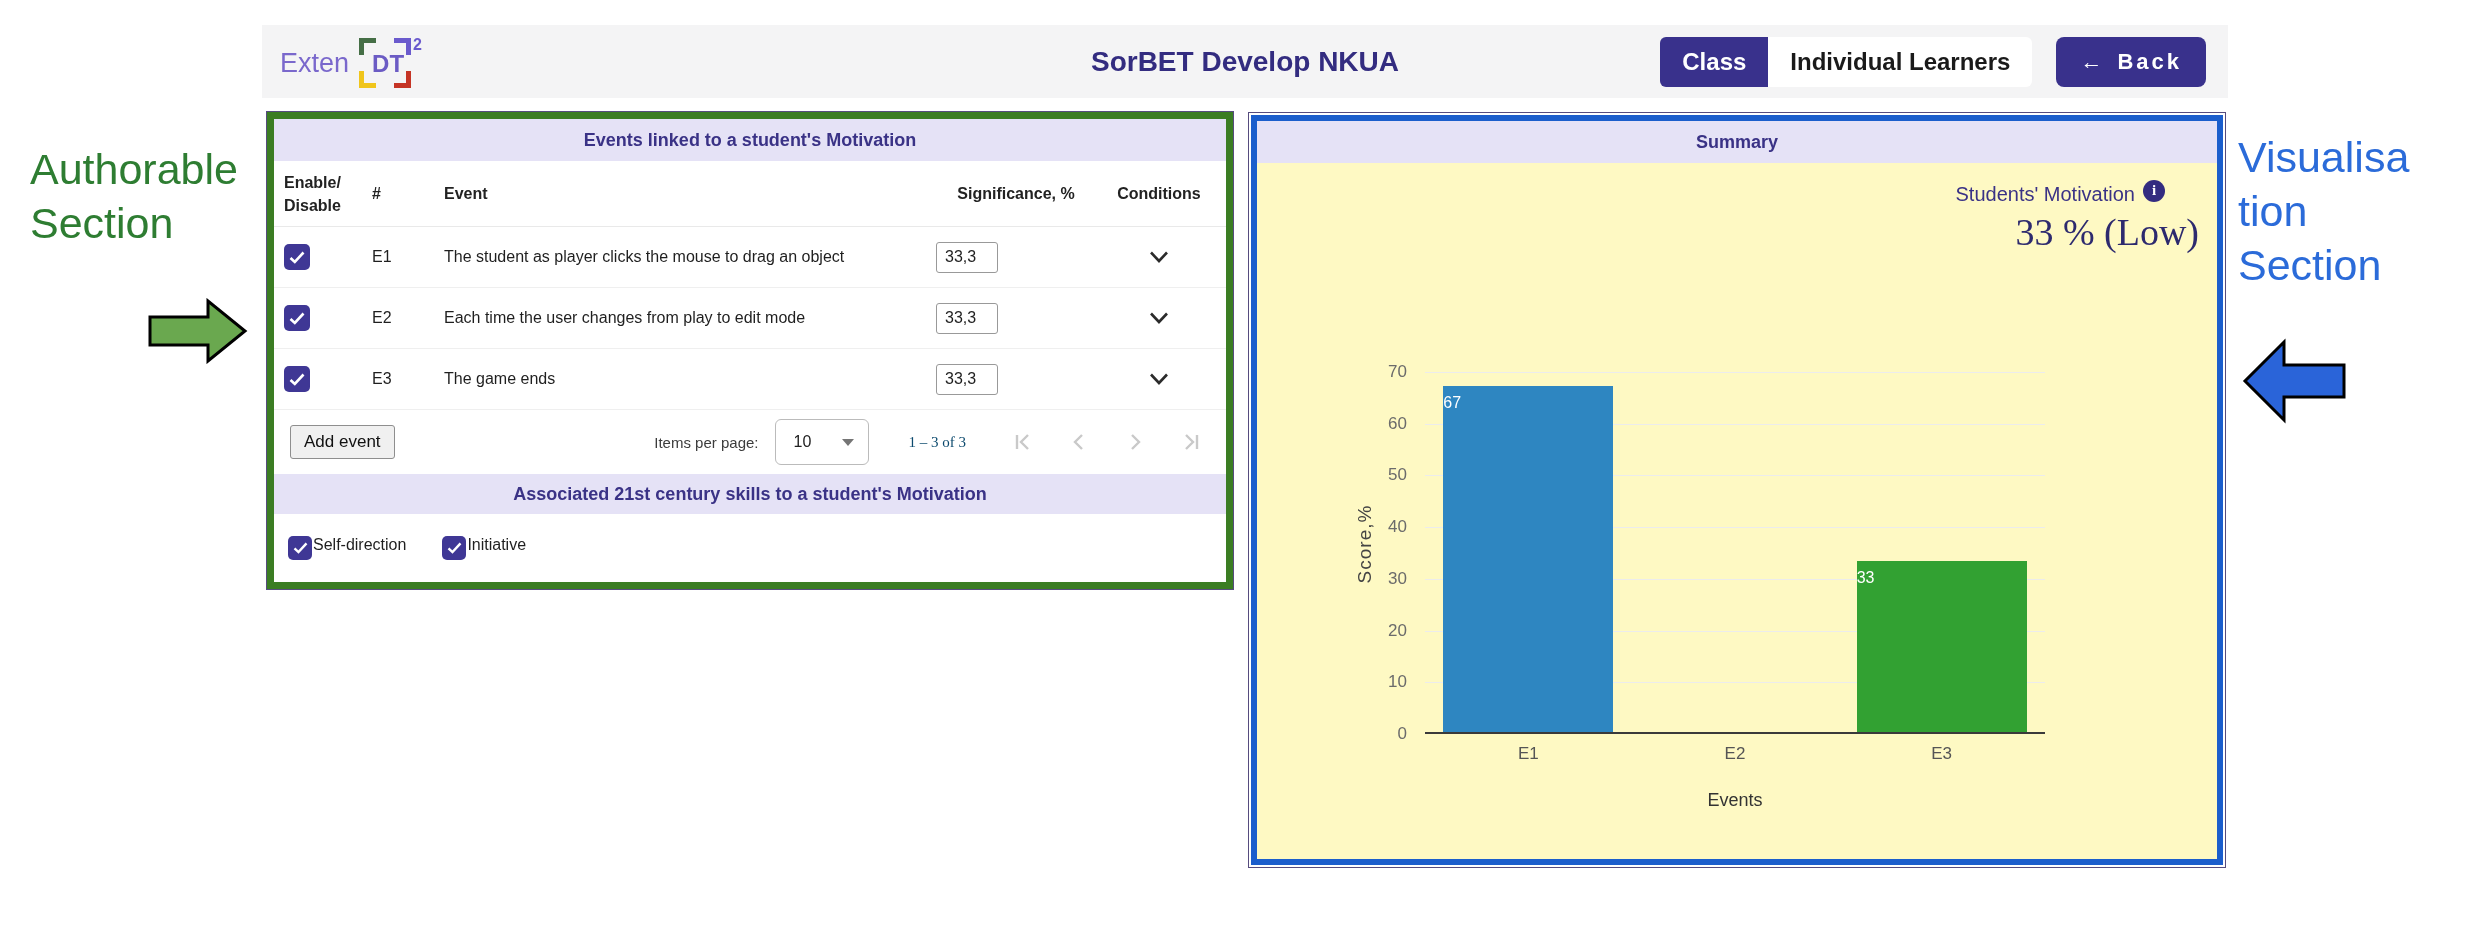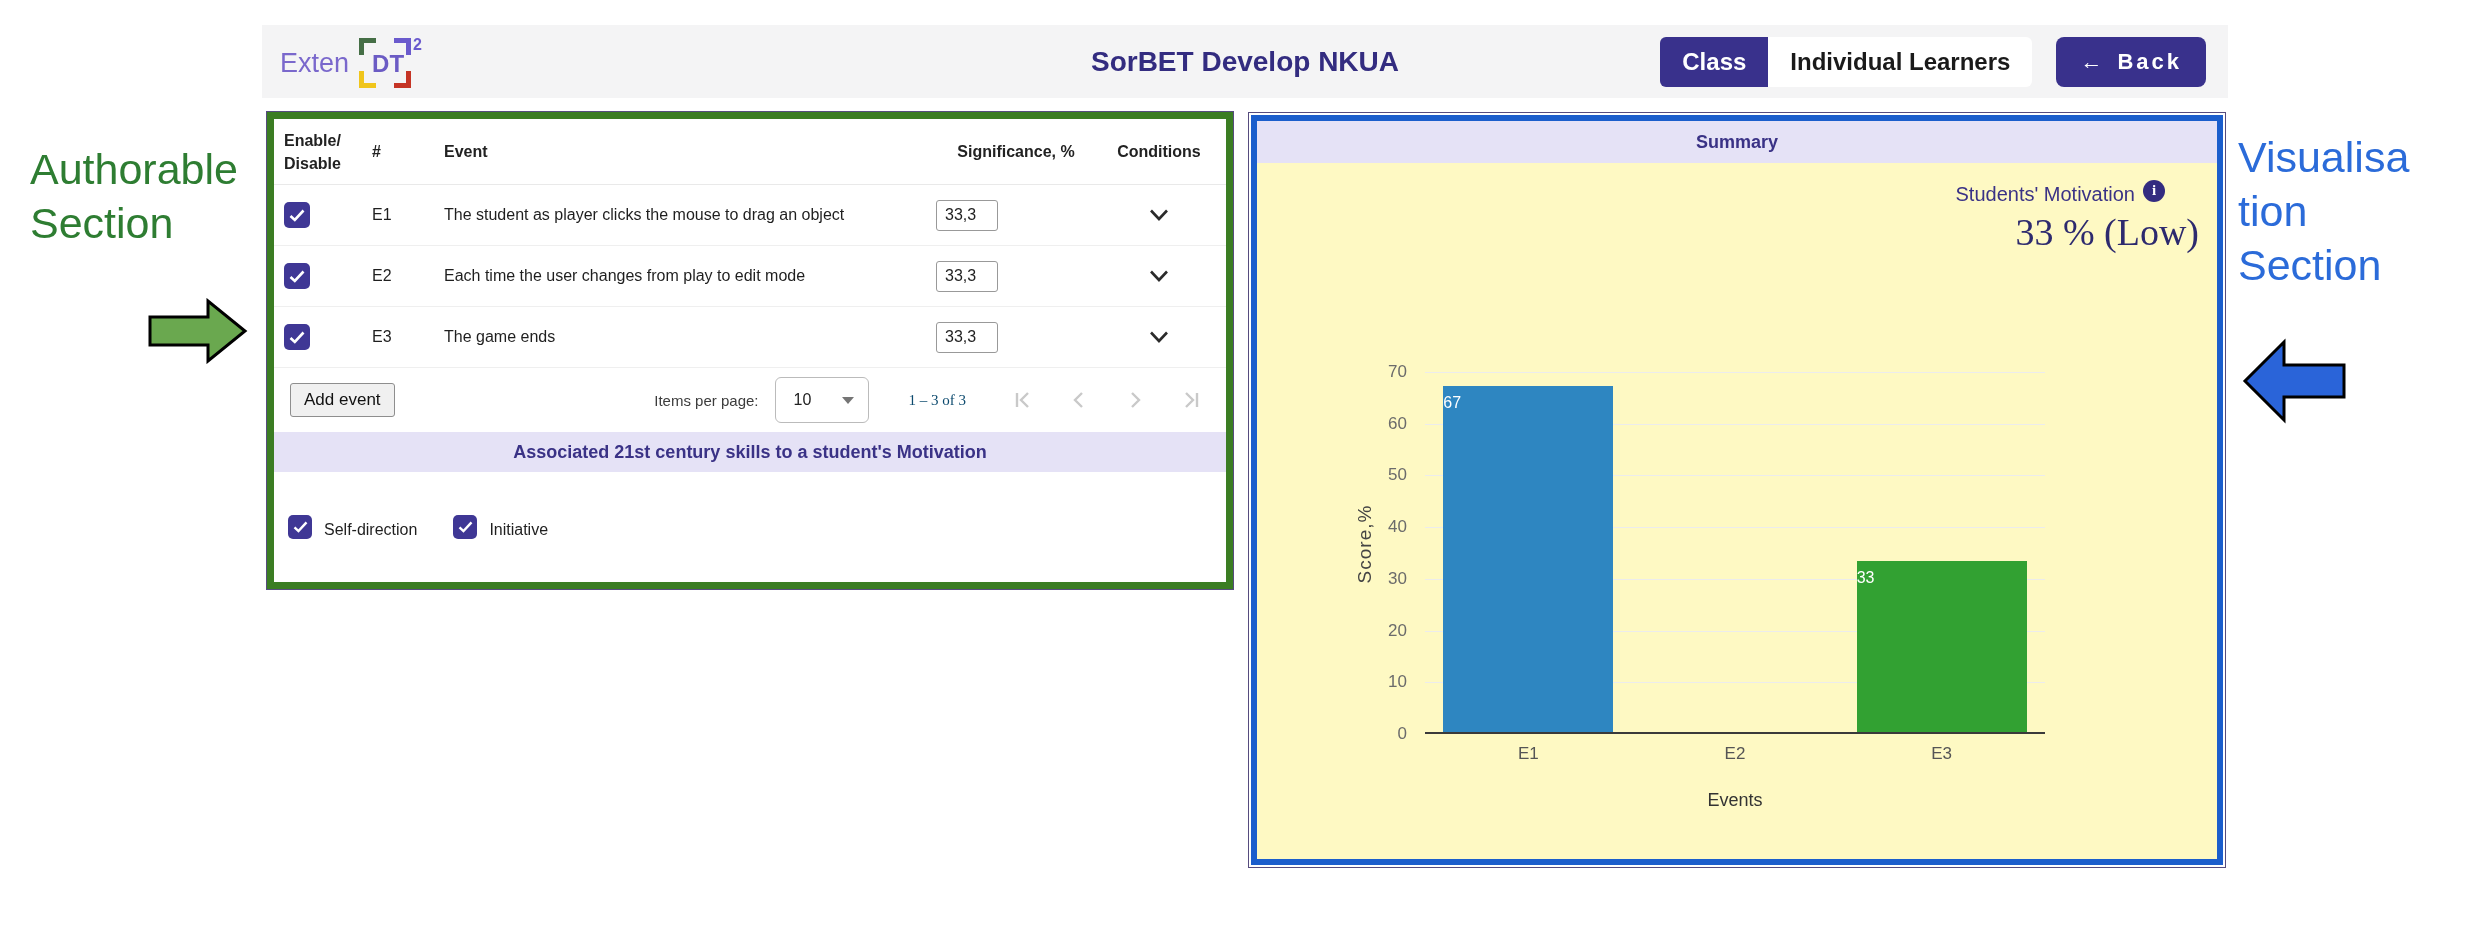--- a/index.html
+++ b/index.html
@@ -70,21 +70,21 @@
   .page-size { display:flex; align-items:center; justify-content:space-between;
                width:94px; height:46px; border:1px solid #bbbbbb; border-radius:6px;
                padding:0 14px 0 18px; background:#ffffff; cursor:pointer; }
   .page-size-val { font-size:16px; color:#222222; }
   .caret-down { width:0; height:0; border-left:6px solid transparent; border-right:6px solid transparent;
                 border-top:7px solid #757575; }
   .pag-range { font-size:15px; color:#0c4a6e; margin:0 44px 0 40px;font-family:Liberation Serif, serif; }
   .pag-nav { display:flex; align-items:center; gap:30px; margin-right:6px; }
   .pag-btn { background:none; border:none; padding:0; cursor:default; display:flex; }
   .skills-row { flex:1 1 auto; display:flex; align-items:center; gap:36px; padding-left:14px; }
-  .skill { display:flex; align-items:flex-end; gap:12px; }
+  .skill { display:flex; align-items:flex-start; gap:1px; }
   .skill-label { font-size:16px; color:#1f1f1f; }
 
   
   .summary-outer { position:absolute; left:1248px; top:112px; width:978px; height:756px;
                    border:1px solid #564c7e; background:#ffffff; padding:2px; }
   .summary-card { width:100%; height:100%; border:6px solid #1b5ecc; background:#fef9c3;
                   position:relative; }
   .metric-label-row { margin-top:20px; display:flex; justify-content:flex-end; align-items:center;
                       padding-right:52px; gap:8px;text-align:center; }
   .metric-label { color:#3a3286; font-size:20px; }
@@ -155,20 +155,21 @@
   <div class="anno anno-blue">
     <div>Visualisa</div>
     <div>tion</div>
     <div>Section</div>
   </div>
   <svg class="arrow-svg" style="left:2242px; top:338px;" width="104" height="86" viewBox="0 0 104 86">
     <polygon points="102,27 42,27 42,4 3,43 42,82 42,59 102,59" fill="#2a64d9" stroke="#000000" stroke-width="3"></polygon>
   </svg>
 
   <div class="events-card">
+    <div class="band band-title">Events linked to a student's Motivation</div>
 
     <div class="tgrid thead">
       <div class="th th-enable">Enable/
 Disable</div>
       <div class="th">#</div>
       <div class="th">Event</div>
       <div class="th th-center">Significance, %</div>
       <div class="th th-center">Conditions</div>
     </div>
 

